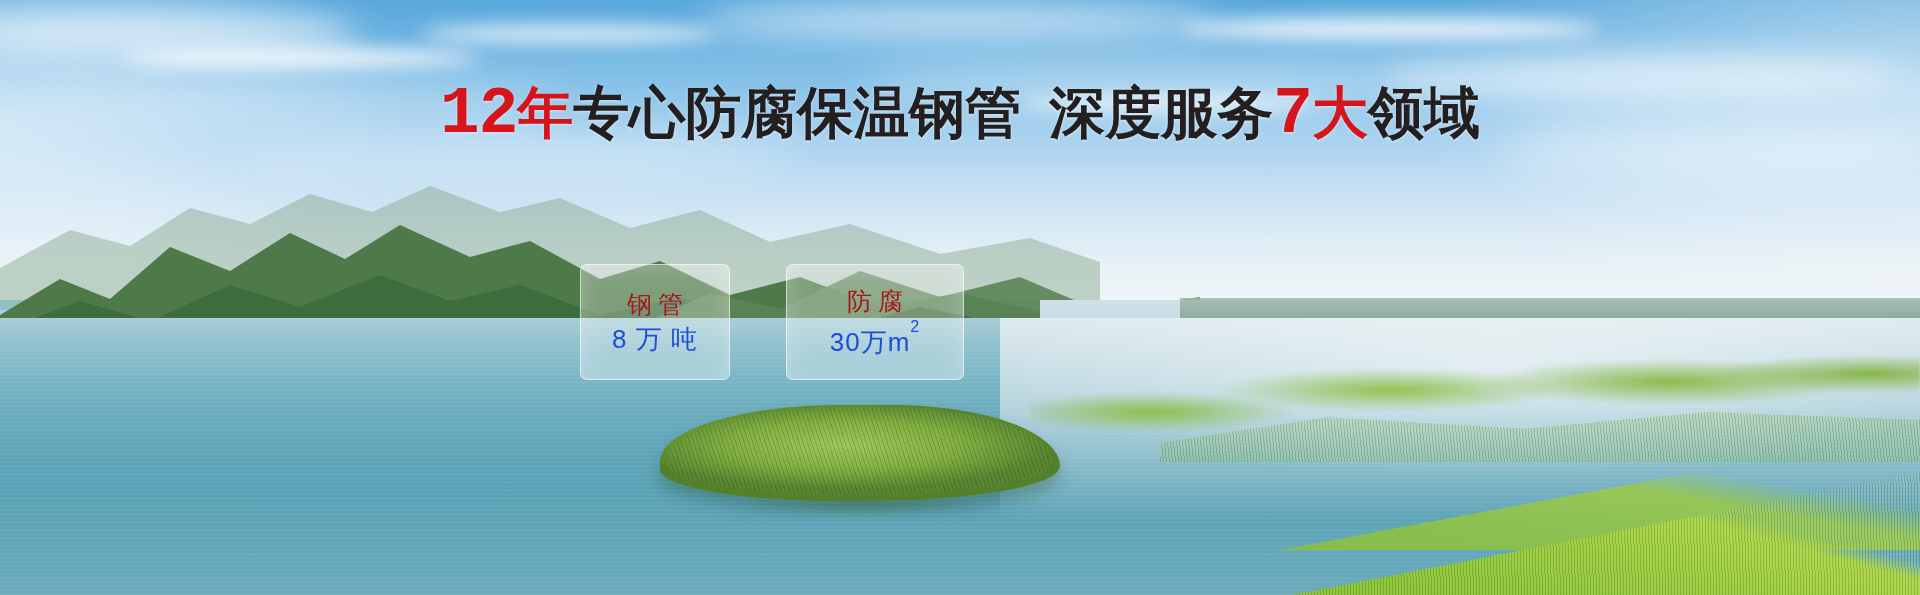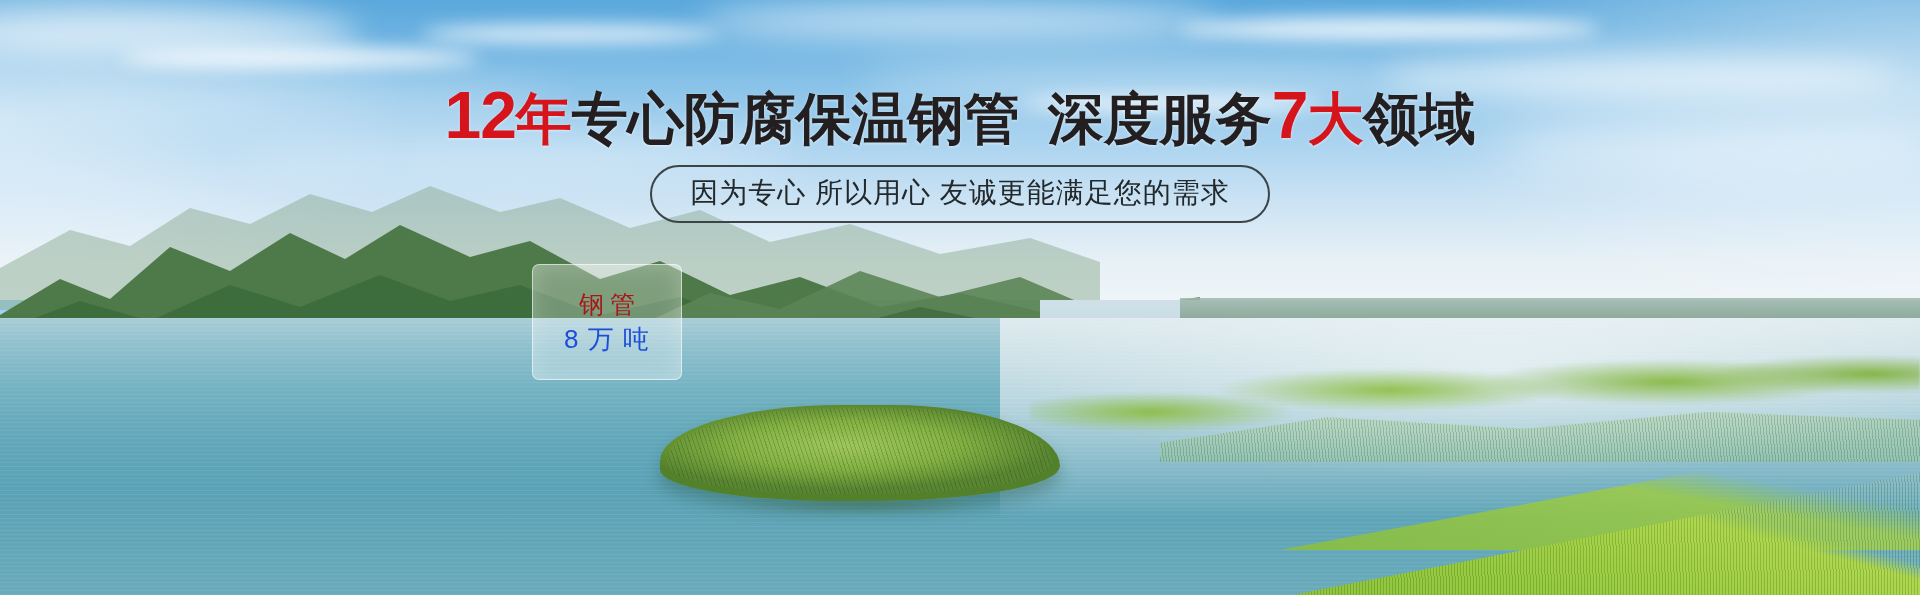--- a/index.html
+++ b/index.html
@@ -143,21 +143,21 @@
       rgba(70,120,35,0.40) 0px,rgba(70,120,35,0.40) 1px,
       rgba(170,210,100,0.30) 1px,rgba(170,210,100,0.30) 3px);
     opacity:.8;
     clip-path:polygon(0% 70%, 22% 30%, 48% 48%, 72% 22%, 100% 34%, 100% 100%, 0% 100%);
   }
 
   
   .headline{
     position:absolute;left:0;top:84px;width:1920px;
     text-align:center;
-    font-family:Liberation Sans, sans-serif;
+    font-family:Liberation Mono, monospace;
     font-weight:bold;
     font-size:56px;
     line-height:62px;
     letter-spacing:0px;
     white-space:nowrap;
     text-shadow:0 1px 3px rgba(255,255,255,.55);
   }
   .hl-dark{color:#231f20;}
   .hl-red{color:#d6141b;}
   .hl-num{
@@ -193,20 +193,21 @@
     height:114px;
     border:1px solid rgba(255,255,255,.62);
     border-radius:7px;
     background:rgba(255,255,255,.28);
     display:flex;
     flex-direction:column;
     align-items:center;
     justify-content:center;
     gap:6px;
     box-shadow:inset 0 0 24px rgba(255,255,255,.24);
+    margin-left:48px;
   }
   .card.wide{width:176px;}
   .card-label{
     color:#a6181b;
     font-size:25px;
     line-height:28px;
     letter-spacing:6px;
     text-indent:6px;
     font-weight:normal;
   }
@@ -270,28 +271,29 @@
   <div class="island-texture"></div>
 
   <div class="grass-bank-2"></div>
   <div class="grass-bank"></div>
   <div class="grass-texture"></div>
 
   <div class="headline">
     <span class="hl-red hl-num">12</span><span class="hl-red">年</span><span class="hl-dark">专心防腐保温钢管</span><span class="hl-gap"></span><span class="hl-dark">深度服务</span><span class="hl-red hl-num">7</span><span class="hl-red">大</span><span class="hl-dark">领域</span>
   </div>
 
-  <div class="subtitle-wrap">
-    <div class="subtitle">因为专心 所以用心  友诚更能满足您的需求</div>
-  </div>
 
   <div class="cards">
 
     <div class="card">
       <div class="card-label">钢管</div>
       <div class="card-value"><span>8 万 吨</span></div>
     </div>
 
+    <div class="card wide">
+      <div class="card-label">防腐</div>
+      <div class="card-value"><span>30万m</span><sup>2</sup></div>
+    </div>
 
 
   </div>
 
 </div>
 
 </body></html>

